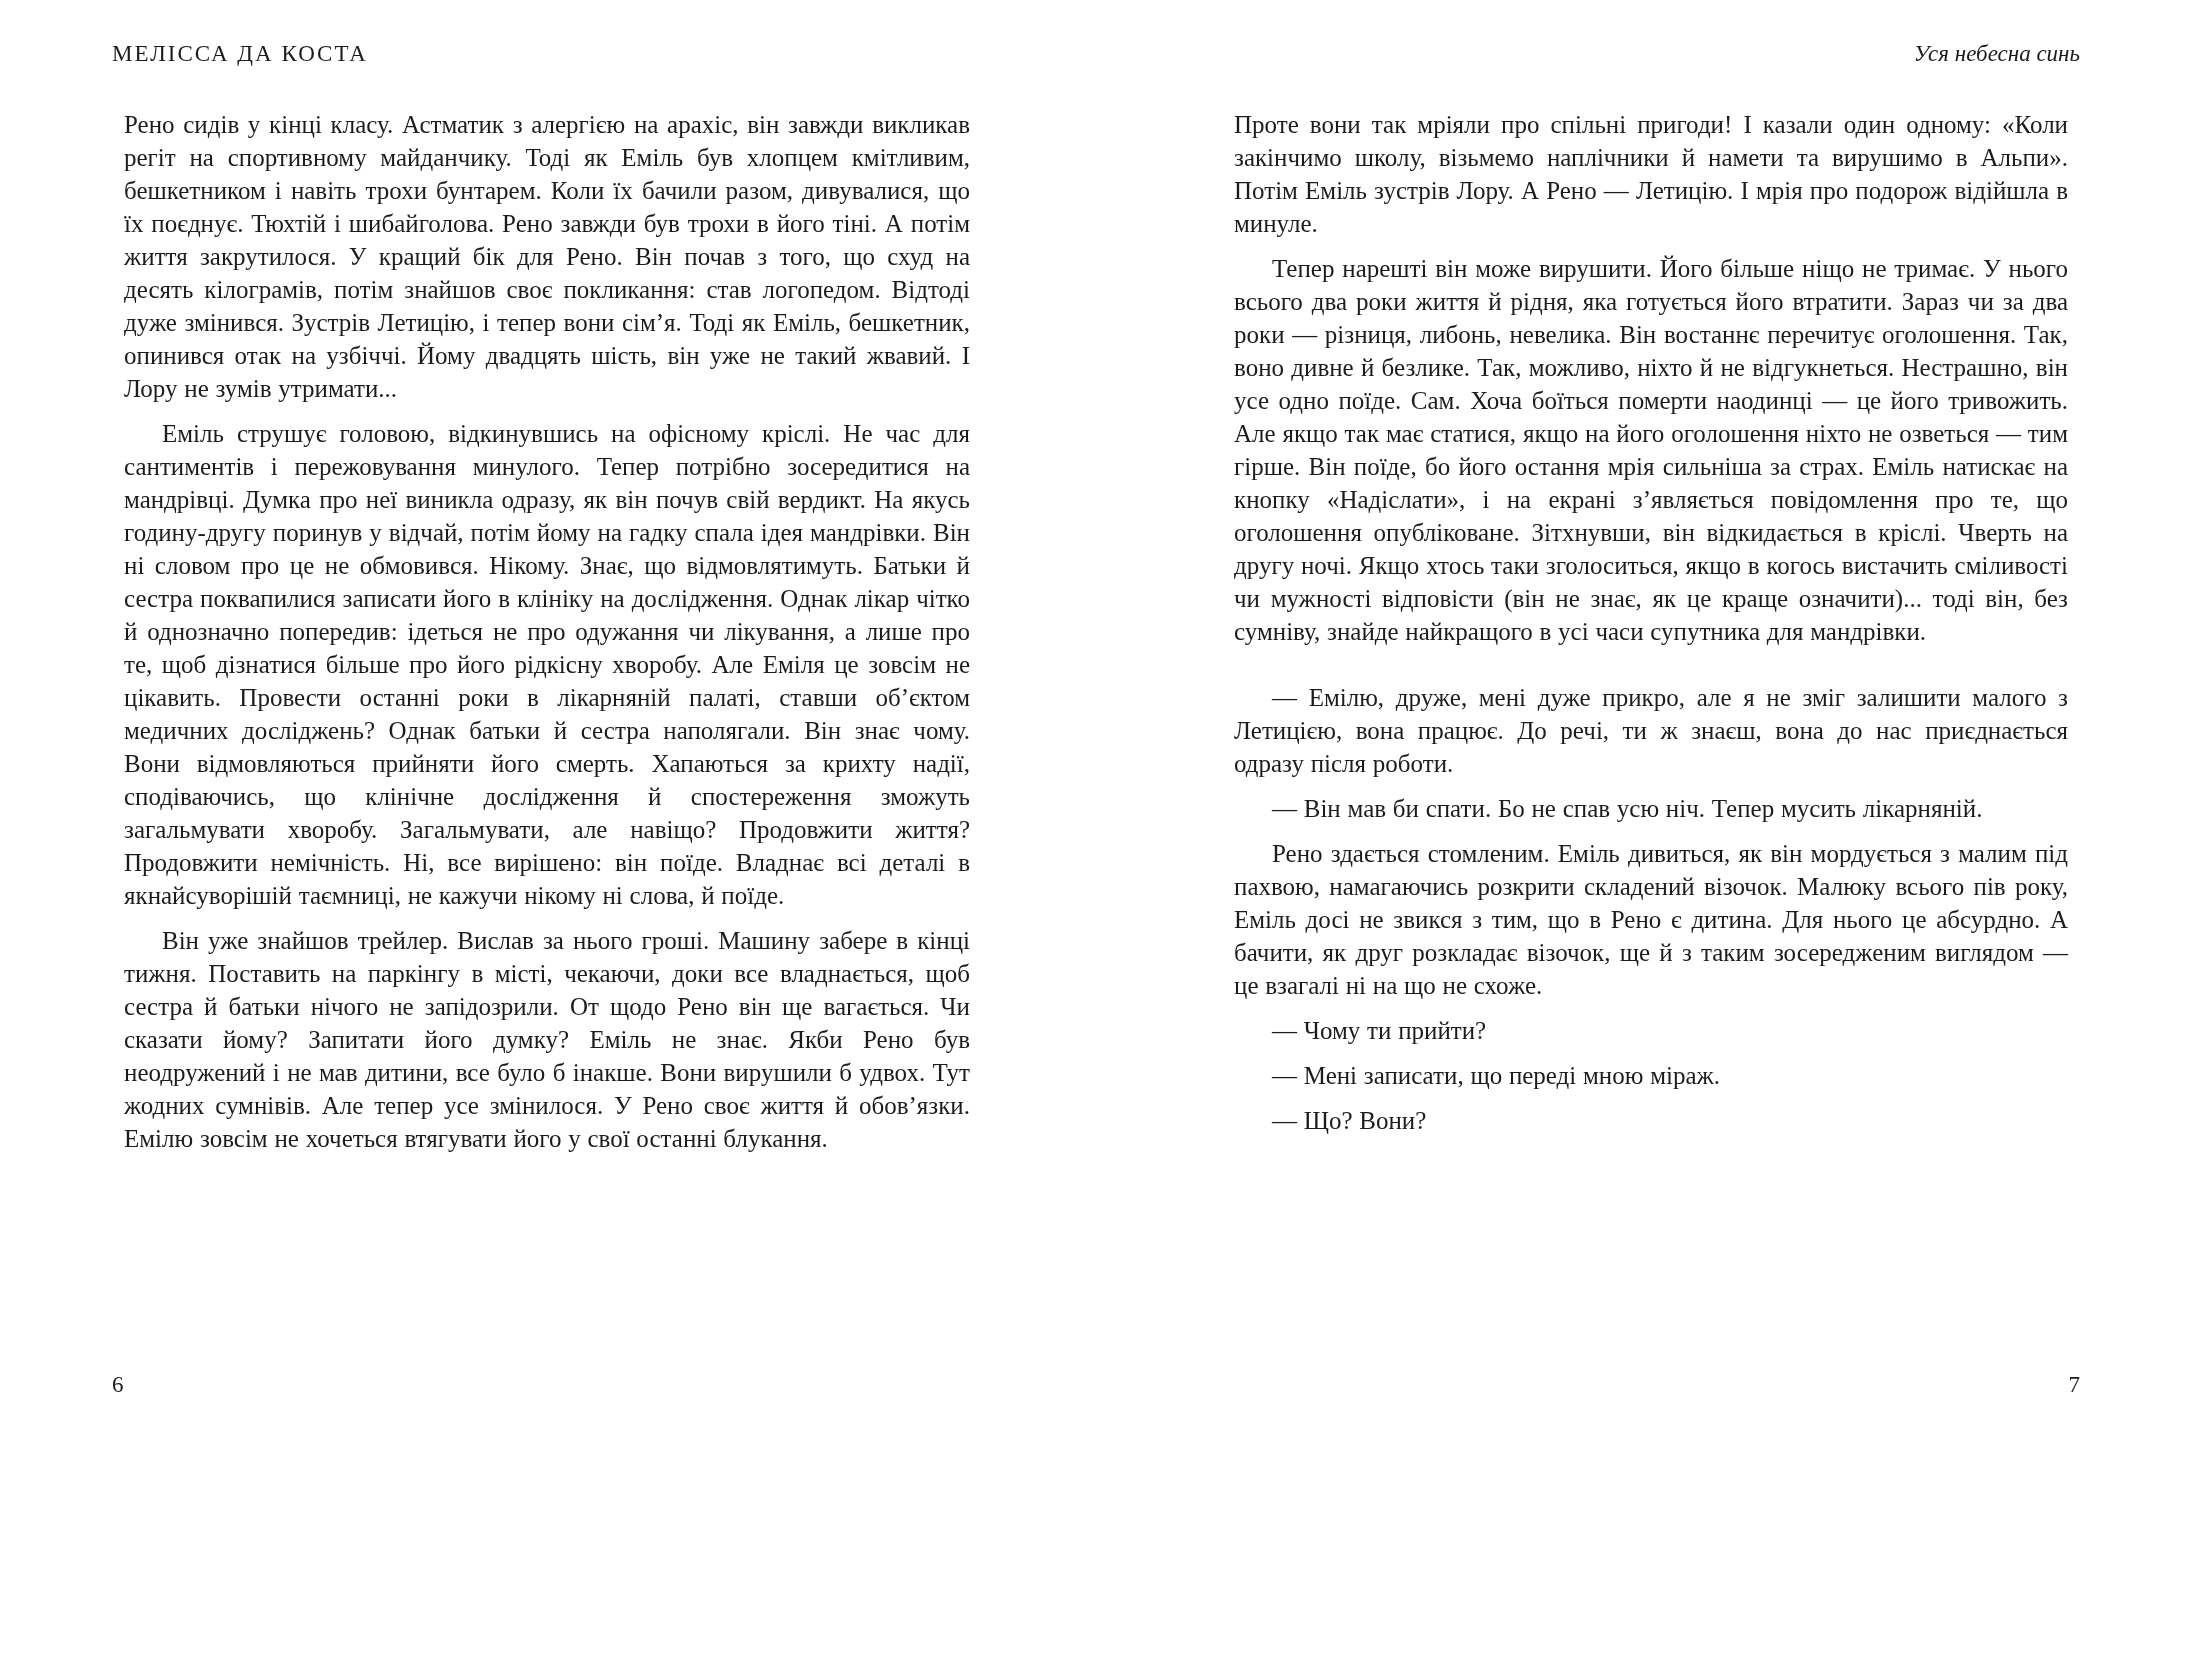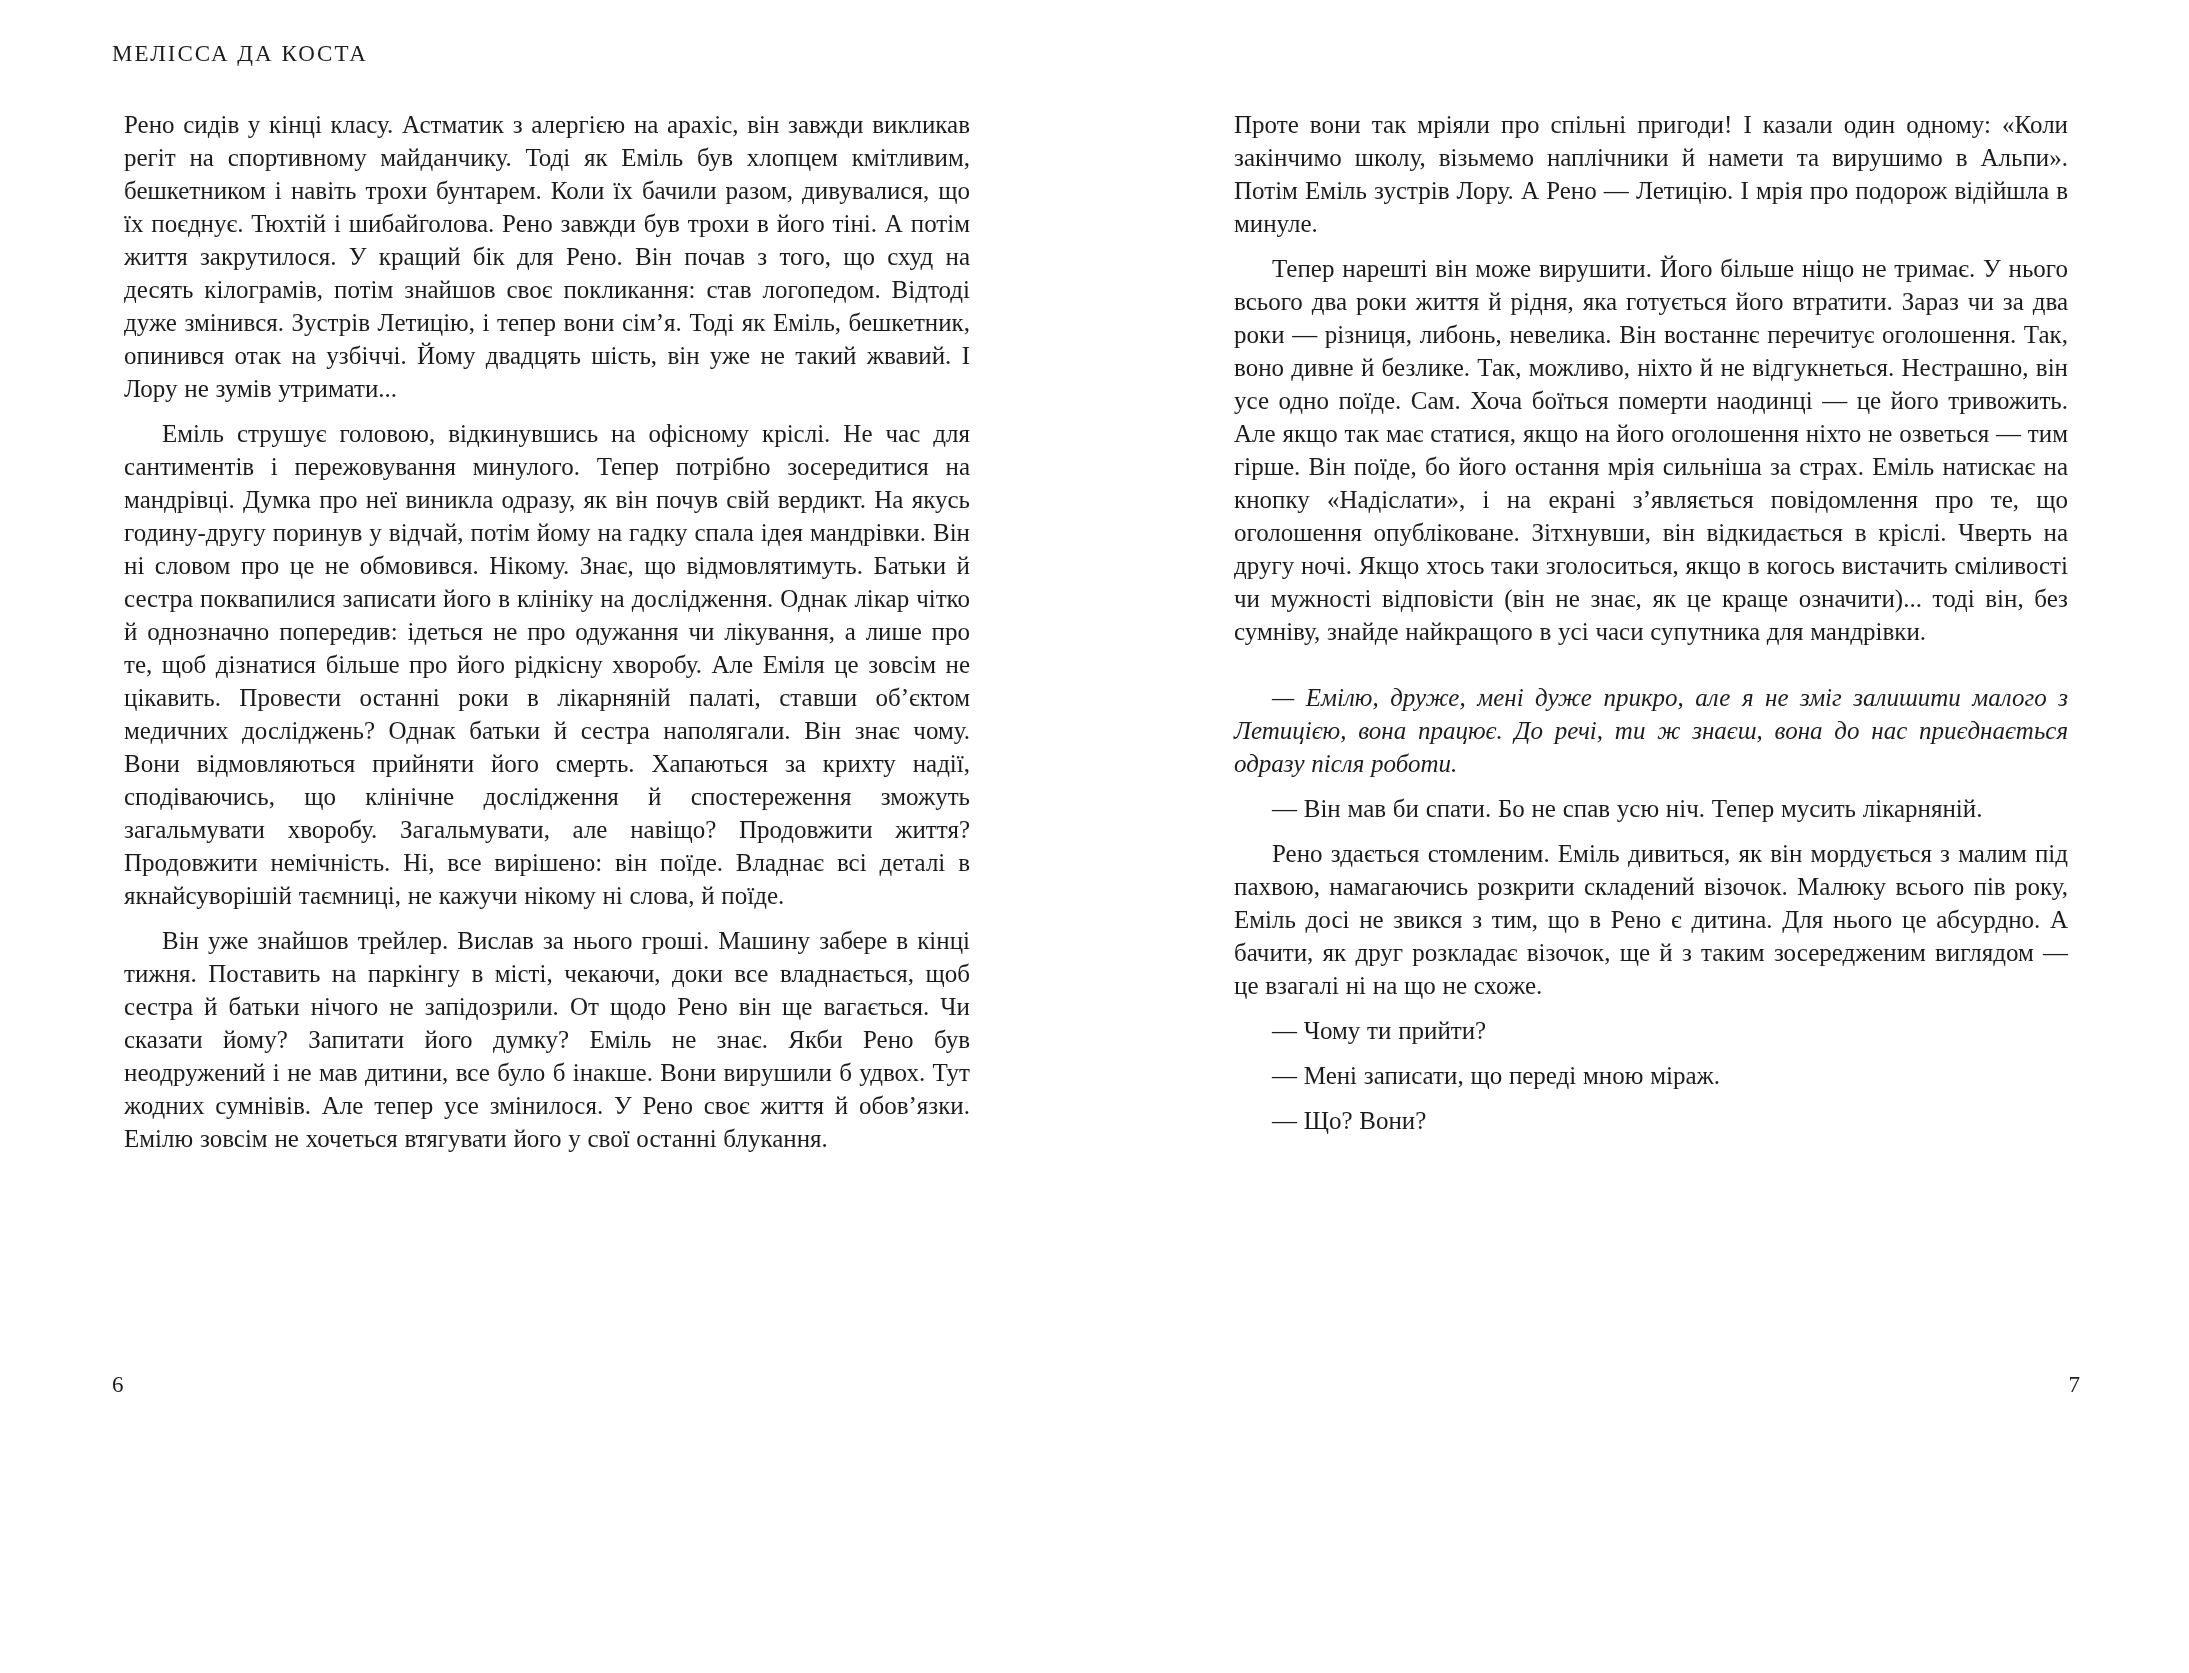--- a/index.html
+++ b/index.html
@@ -52,21 +52,21 @@
     margin: 12px;
     font-size: 25px;
     line-height: 33px;
     text-align: justify;
     text-indent: 38px;
     hyphens: auto;
     -webkit-hyphens: auto;
     word-spacing: 0.02em;
   }
   .para.no-indent { text-indent: 0; }
-  .para.section-gap { margin-top: 33px; font-style: italic; }
+  .para.section-gap { margin-top: 33px; }
 
   .page-number {
     position: absolute;
     bottom: 50px;
     font-size: 23px;
     line-height: 24px;
     color: #1c1c1c;
   }
   .page-number.left  { left: 0; }
   .page-number.right { right: 0; text-align: right; }
@@ -82,20 +82,21 @@
     <div class="body-text">
       <p class="para no-indent">Рено сидів у кінці класу. Астматик з алергією на арахіс, він завжди викликав регіт на спортивному майданчику. Тоді як Еміль був хлопцем кмітливим, бешкетником і навіть трохи бунтарем. Коли їх бачили разом, дивувалися, що їх поєднує. Тюхтій і шибайголова. Рено завжди був трохи в його тіні. А потім життя закрутилося. У кращий бік для Рено. Він почав з того, що схуд на десять кілограмів, потім знайшов своє покликання: став логопедом. Відтоді дуже змінився. Зустрів Летицію, і тепер вони сім’я. Тоді як Еміль, бешкетник, опинився отак на узбіччі. Йому двадцять шість, він уже не такий жвавий. І Лору не зумів утримати...</p>
       <p class="para">Еміль струшує головою, відкинувшись на офісному кріслі. Не час для сантиментів і пережовування минулого. Тепер потрібно зосередитися на мандрівці. Думка про неї виникла одразу, як він почув свій вердикт. На якусь годину-другу поринув у відчай, потім йому на гадку спала ідея мандрівки. Він ні словом про це не обмовився. Нікому. Знає, що відмовлятимуть. Батьки й сестра поквапилися записати його в клініку на дослідження. Однак лікар чітко й однозначно попередив: ідеться не про одужання чи лікування, а лише про те, щоб дізнатися більше про його рідкісну хворобу. Але Еміля це зовсім не цікавить. Провести останні роки в лікарняній палаті, ставши об’єктом медичних досліджень? Однак батьки й сестра наполягали. Він знає чому. Вони відмовляються прийняти його смерть. Хапаються за крихту надії, сподіваючись, що клінічне дослідження й спостереження зможуть загальмувати хворобу. Загальмувати, але навіщо? Продовжити життя? Продовжити немічність. Ні, все вирішено: він поїде. Владнає всі деталі в якнайсуворішій таємниці, не кажучи нікому ні слова, й поїде.</p>
       <p class="para">Він уже знайшов трейлер. Вислав за нього гроші. Машину забере в кінці тижня. Поставить на паркінгу в місті, чекаючи, доки все владнається, щоб сестра й батьки нічого не запідозрили. От щодо Рено він ще вагається. Чи сказати йому? Запитати його думку? Еміль не знає. Якби Рено був неодружений і не мав дитини, все було б інакше. Вони вирушили б удвох. Тут жодних сумнівів. Але тепер усе змінилося. У Рено своє життя й обов’язки. Емілю зовсім не хочеться втягувати його у свої останні блукання.</p>
     </div>
 
     <div class="page-number left">6</div>
   </div>
 
   <div class="page page-right">
+    <div class="running-header title">Уся небесна синь</div>
 
     <div class="body-text">
       <p class="para no-indent">Проте вони так мріяли про спільні пригоди! І казали один одному: «Коли закінчимо школу, візьмемо наплічники й намети та вирушимо в Альпи». Потім Еміль зустрів Лору. А Рено — Летицію. І мрія про подорож відійшла в минуле.</p>
       <p class="para">Тепер нарешті він може вирушити. Його більше ніщо не тримає. У нього всього два роки життя й рідня, яка готується його втратити. Зараз чи за два роки — різниця, либонь, невелика. Він востаннє перечитує оголошення. Так, воно дивне й безлике. Так, можливо, ніхто й не відгукнеться. Нестрашно, він усе одно поїде. Сам. Хоча боїться померти наодинці — це його тривожить. Але якщо так має статися, якщо на його оголошення ніхто не озветься — тим гірше. Він поїде, бо його остання мрія сильніша за страх. Еміль натискає на кнопку «Надіслати», і на екрані з’являється повідомлення про те, що оголошення опубліковане. Зітхнувши, він відкидається в кріслі. Чверть на другу ночі. Якщо хтось таки зголоситься, якщо в когось вистачить сміливості чи мужності відповісти (він не знає, як це краще означити)... тоді він, без сумніву, знайде найкращого в усі часи супутника для мандрівки.</p>
       <p class="para section-gap">— Емілю, друже, мені дуже прикро, але я не зміг залишити малого з Летицією, вона працює. До речі, ти ж знаєш, вона до нас приєднається одразу після роботи.</p>
       <p class="para">— Він мав би спати. Бо не спав усю ніч. Тепер мусить лікарняній.</p>
       <p class="para">Рено здається стомленим. Еміль дивиться, як він мордується з малим під пахвою, намагаючись розкрити складений візочок. Малюку всього пів року, Еміль досі не звикся з тим, що в Рено є дитина. Для нього це абсурдно. А бачити, як друг розкладає візочок, ще й з таким зосередженим виглядом — це взагалі ні на що не схоже.</p>
       <p class="para">— Чому ти прийти?</p>
       <p class="para">— Мені записати, що переді мною міраж.</p>
       <p class="para">— Що? Вони?</p>

